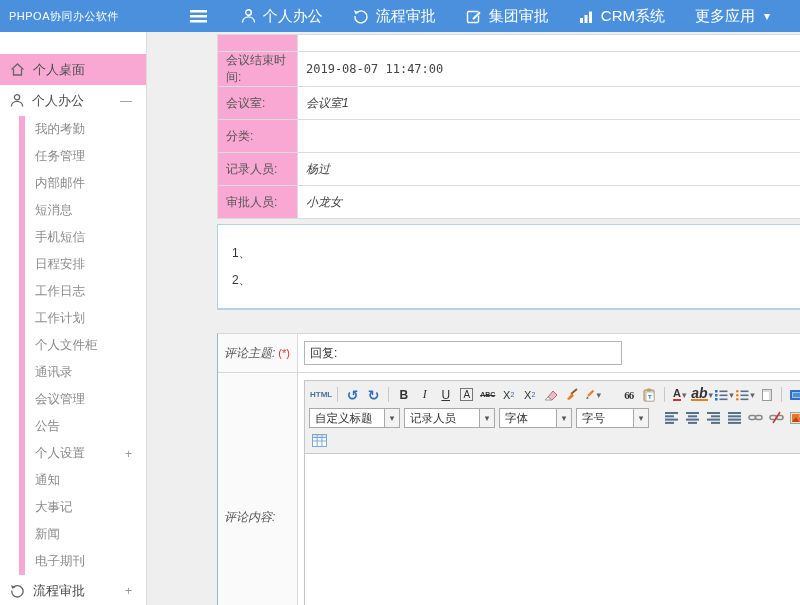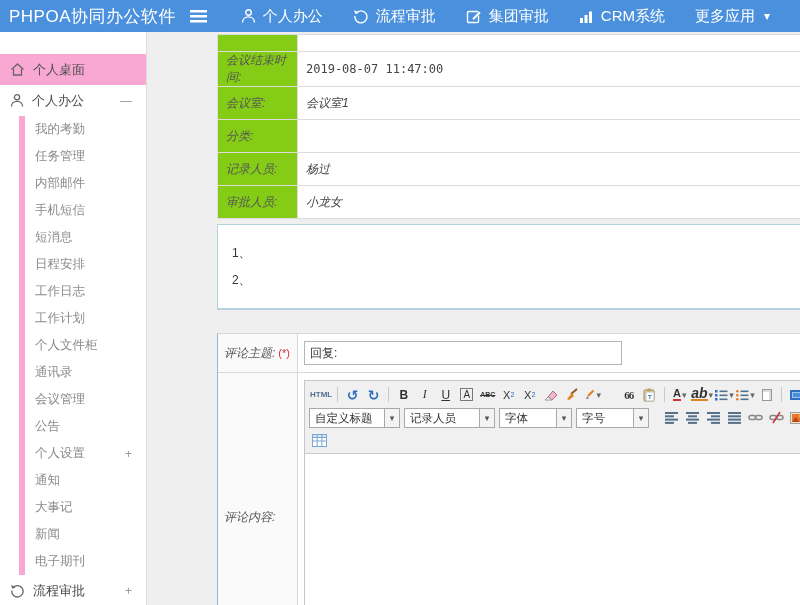--- a/index.html
+++ b/index.html
@@ -3,21 +3,21 @@
 <meta charset="utf-8">
 <style>
   * { margin:0; padding:0; box-sizing:border-box; }
   html,body { width:800px; height:605px; overflow:hidden; }
   body { font-family:"Liberation Sans","DejaVu Sans",sans-serif; background:#efefef; }
   .screen { position:relative; width:800px; height:605px; overflow:hidden; }
 
   
   .header { position:absolute; top:0; left:0; width:800px; height:32px;
             background:#4a90dc; display:flex; align-items:center; color:#fff; z-index:5; }
-  .brand { width:192px; padding-left:9px; font-size:17px; letter-spacing:.5px; white-space:nowrap; }
+  .brand { width:192px; padding-left:9px; font-size:11px; letter-spacing:.5px; white-space:nowrap; }
   .hamburger { width:18px; height:13px; margin-left:14px; cursor:pointer;
      background:linear-gradient(#fff,#fff) 0 0/18px 2.5px no-repeat,
                 linear-gradient(#fff,#fff) 0 5.25px/18px 2.5px no-repeat,
                 linear-gradient(#fff,#fff) 0 10.5px/18px 2.5px no-repeat; }
   .topnav { display:flex; align-items:center; margin-left:34px; }
   .nav-item { display:flex; align-items:center; gap:7px; margin-right:30px;
               font-size:15px; white-space:nowrap; cursor:pointer; }
   .nav-item svg { display:block; }
   .caret-w::after { content:"▾"; font-size:12px; color:#fff; margin-left:2px; }
 
@@ -37,21 +37,21 @@
   .gicon { color:#777; }
 
   
   .main { position:absolute; top:32px; left:148px; right:0; bottom:0;
           background:#efefef; overflow:hidden; }
 
   table.form { position:absolute; left:69px; top:2px; width:640px;
                border-collapse:collapse; table-layout:fixed; background:#fff; }
   table.form td { border:1px solid #dcdcdc; font-size:12px; color:#555;
                   padding:0 8px; vertical-align:middle; }
-  table.form td.lab { width:80px; background:#84cc16; font-style:italic; }
+  table.form td.lab { width:80px; background:#f9a8d4; }
   table.form td.val { font-style:italic; color:#444; }
   table.form td.val.upright { font-style:normal; font-family:"DejaVu Sans Mono","Liberation Mono",monospace; font-size:12px; }
   tr.r-empty td { height:17px; }
   tr.r-std td { height:33px; }
 
   .content-box { position:absolute; left:69px; top:192px; width:640px; height:86px;
                  background:#fff; border:1px solid #b5d3de; border-bottom:2px solid #b5d3de;
                  padding:15px 0 0 14px; font-size:12px; color:#333; }
   .content-box .line { height:27px; line-height:27px; }
 
@@ -180,24 +180,24 @@
       <div class="side-sub">
           <span class="lbl">我的考勤</span>
         </div>
       <div class="side-sub">
           <span class="lbl">任务管理</span>
         </div>
       <div class="side-sub">
           <span class="lbl">内部邮件</span>
         </div>
       <div class="side-sub">
+          <span class="lbl">短消息</span>
+        </div>
+      <div class="side-sub">
           <span class="lbl">手机短信</span>
-        </div>
-      <div class="side-sub">
-          <span class="lbl">短消息</span>
         </div>
       <div class="side-sub">
           <span class="lbl">日程安排</span>
         </div>
       <div class="side-sub">
           <span class="lbl">工作日志</span>
         </div>
       <div class="side-sub">
           <span class="lbl">工作计划</span>
         </div>

